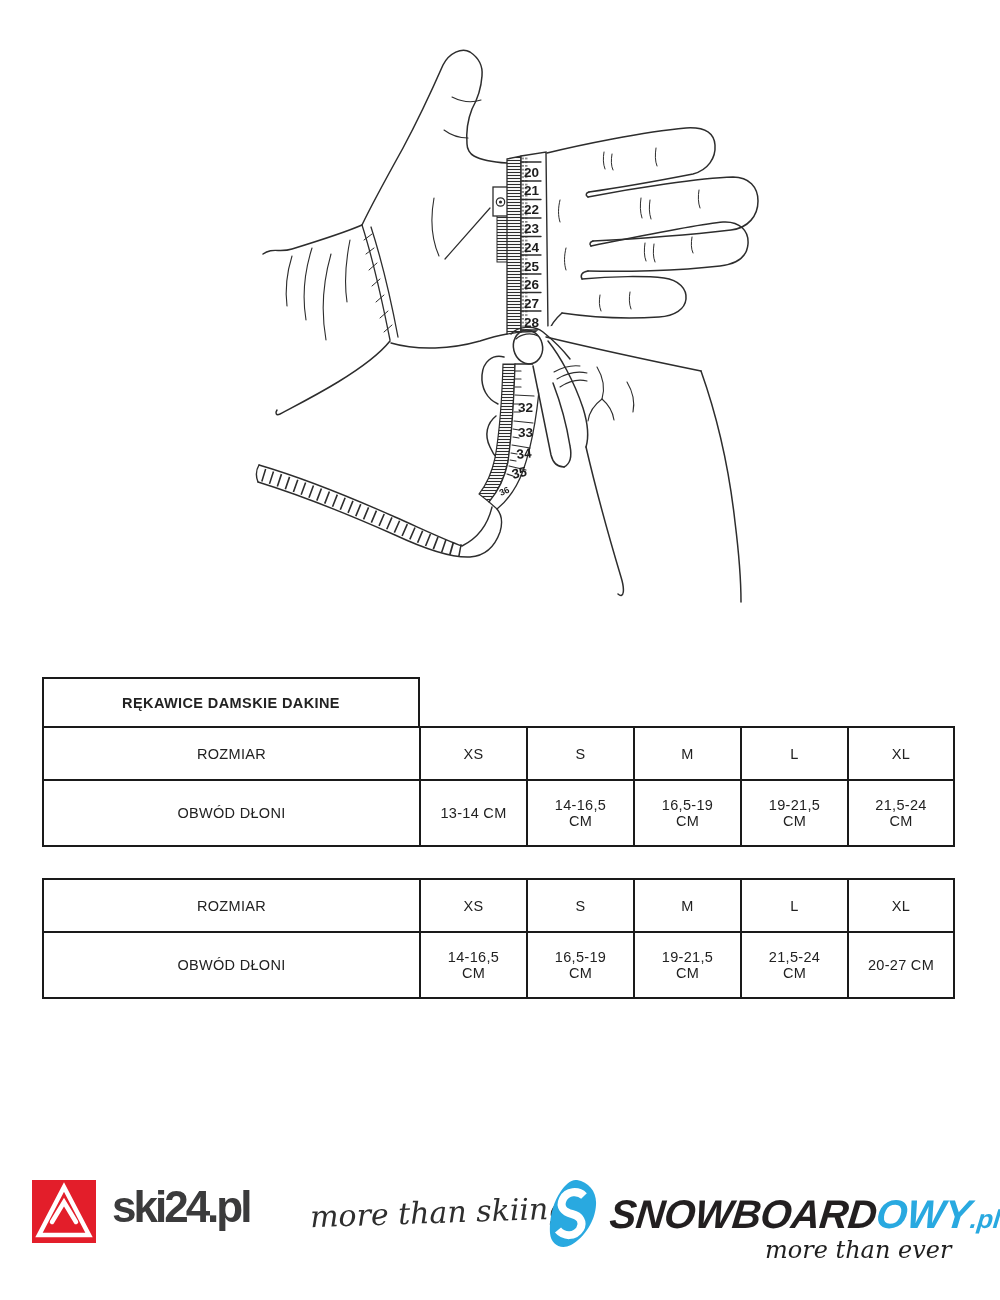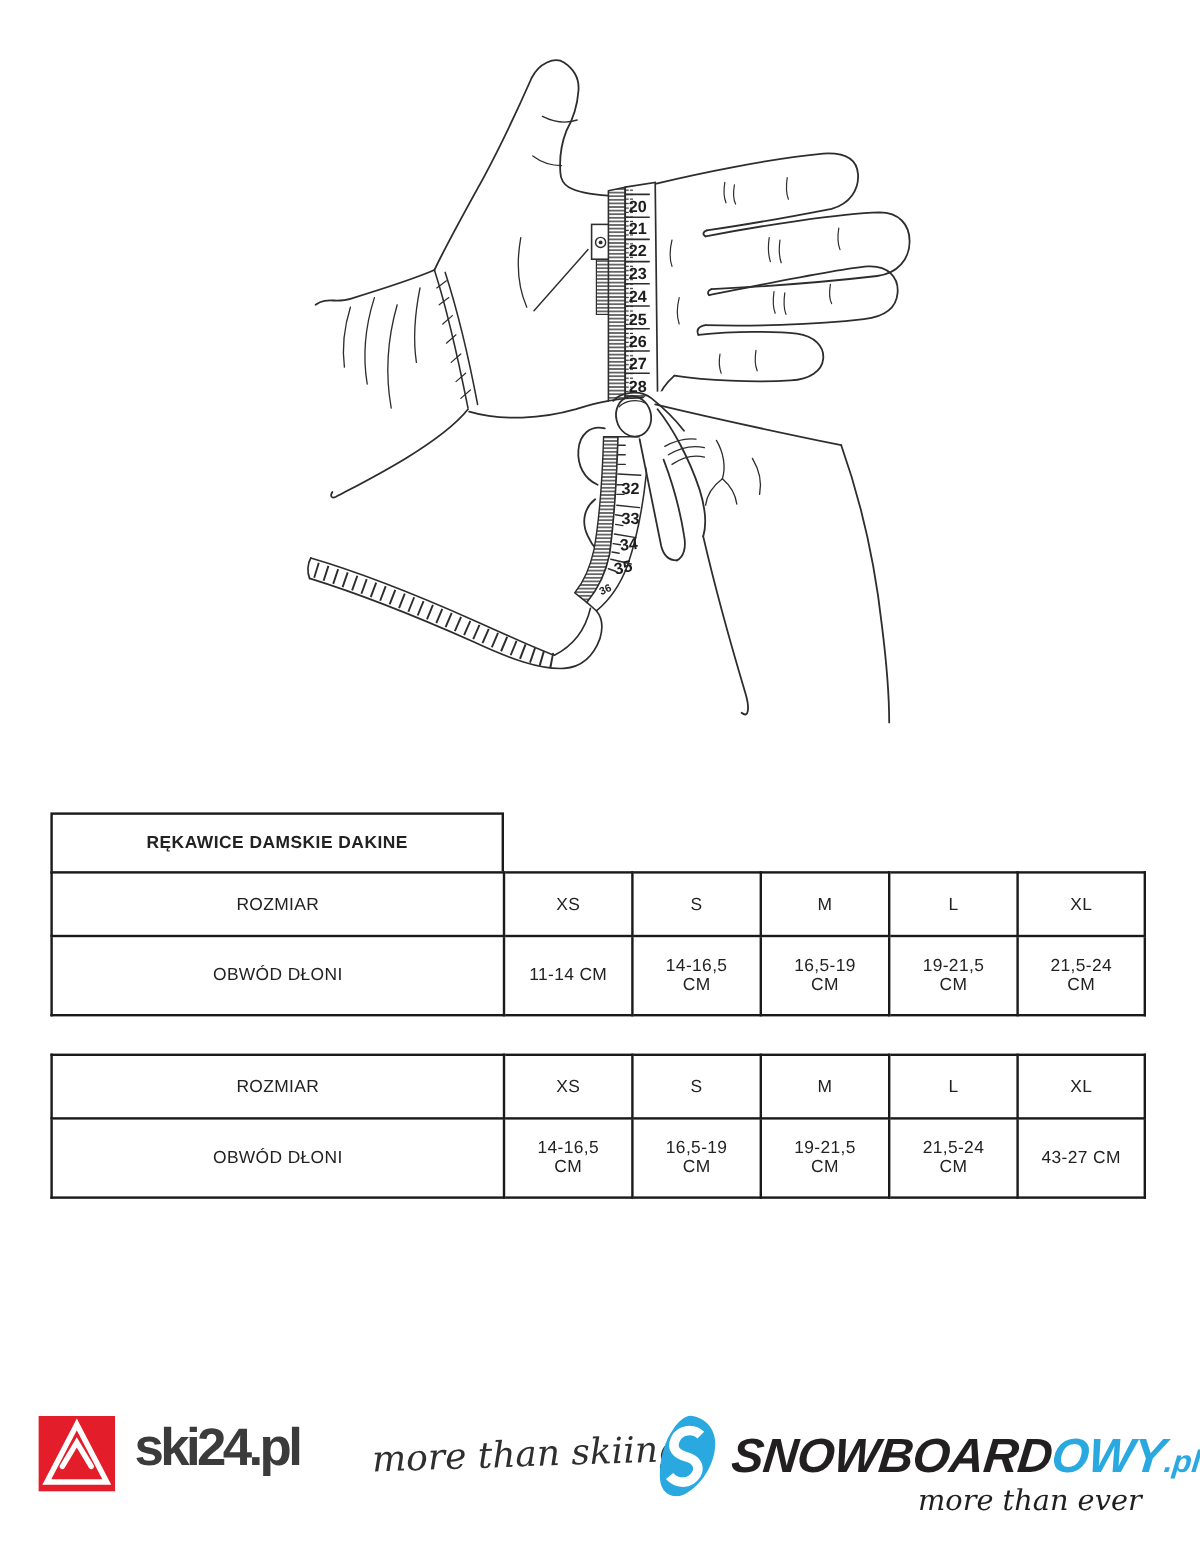--- a/index.html
+++ b/index.html
@@ -210,21 +210,21 @@
           <tr>
         <td class="lbl">ROZMIAR</td>
         <td>XS</td>
         <td>S</td>
         <td>M</td>
         <td>L</td>
         <td>XL</td>
       </tr>
       <tr>
         <td class="lbl">OBWÓD DŁONI</td>
-        <td>11-14 CM</td>
+        <td>13-14 CM</td>
         <td>14-16,5 CM</td>
         <td>16,5-19 CM</td>
         <td>19-21,5 CM</td>
         <td>21,5-24 CM</td>
       </tr>
     </tbody>
       </table>
   </div>
 
   <div class="size-table" style="top:880px">
@@ -245,21 +245,21 @@
         <td>M</td>
         <td>L</td>
         <td>XL</td>
       </tr>
       <tr>
         <td class="lbl">OBWÓD DŁONI</td>
         <td>14-16,5 CM</td>
         <td>16,5-19 CM</td>
         <td>19-21,5 CM</td>
         <td>21,5-24 CM</td>
-        <td>43-27 CM</td>
+        <td>20-27 CM</td>
       </tr>
     </tbody>
       </table>
   </div>
 
   <div class="ski-box">
     <svg width="64" height="63" viewBox="0 0 64 63">
       <rect x="0" y="0" width="64" height="63" fill="#e31e2a"></rect>
       <path d="M32,7 L7,55 L57,55 Z" fill="none" stroke="#ffffff" stroke-width="4.5" stroke-linejoin="miter"></path>
       <path d="M20,42 L32,22 L44,42" fill="none" stroke="#ffffff" stroke-width="4.5" stroke-linecap="round"></path>

